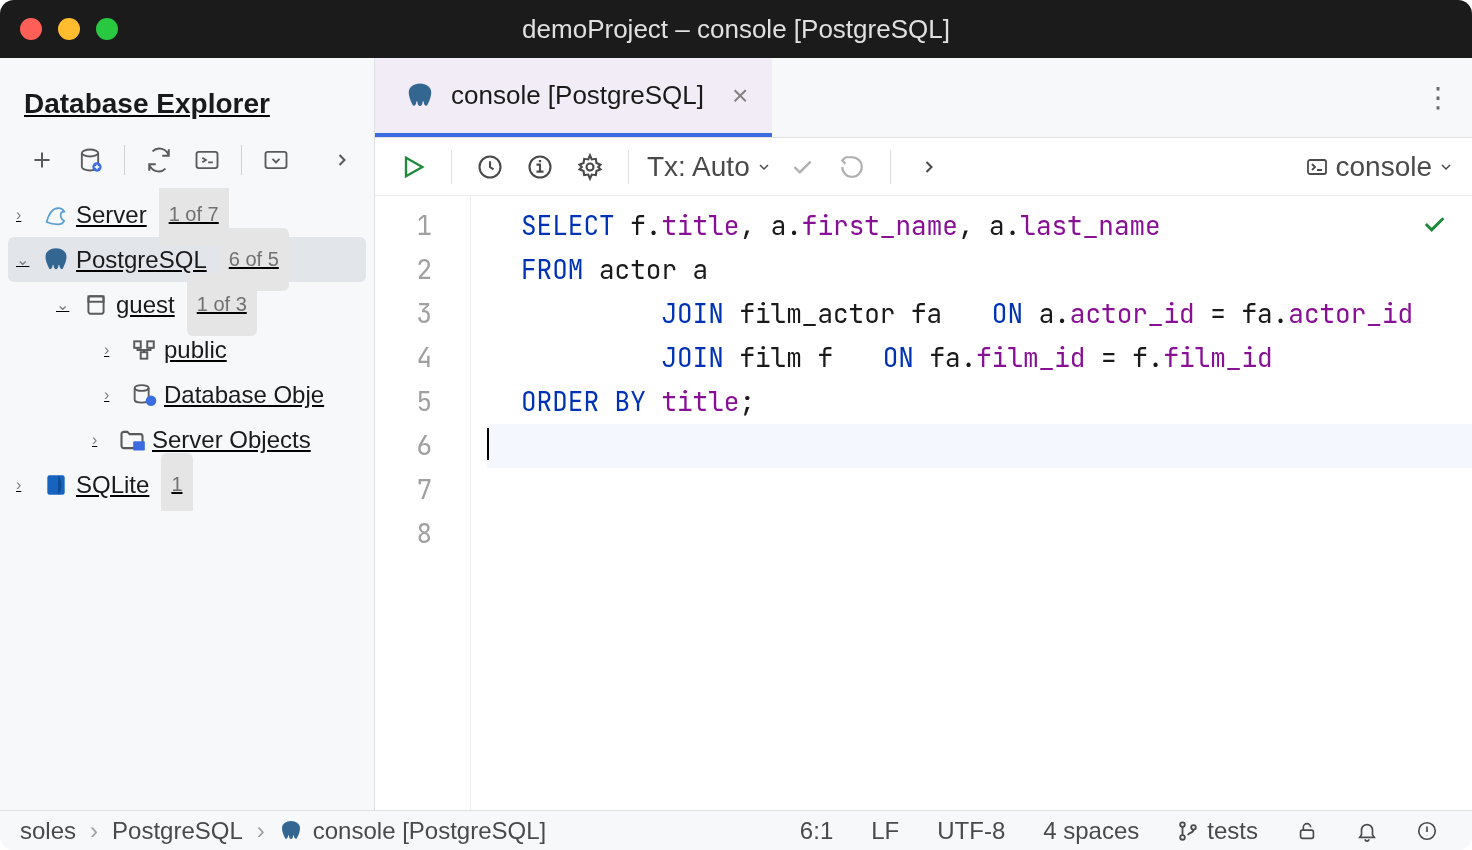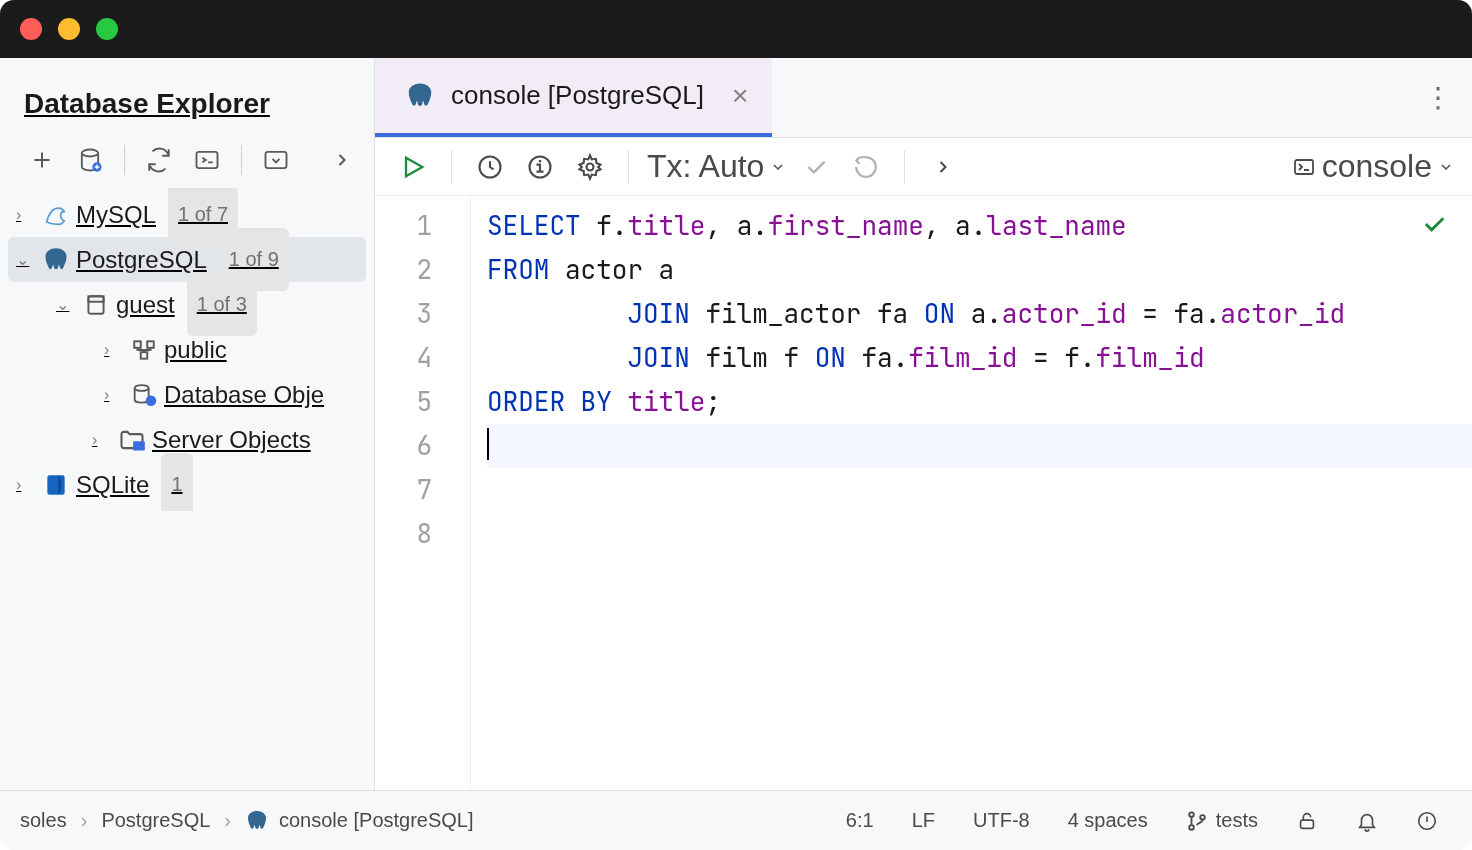--- a/index.html
+++ b/index.html
@@ -35,56 +35,57 @@
   .indent-2 { padding-left: 84px; }
   .indent-3 { padding-left: 96px; }
   
   
   .editor-zone { flex: 1; display: flex; flex-direction: column; background: #fff; min-width: 0; }
   .tab-row { display: flex; align-items: center; height: 80px; background: #f7f8fa; border-bottom: 1px solid #e0e0e0; position: relative; }
   .tab { height: 100%; background: #f2ecf7; display: flex; align-items: center; padding: 0 24px 0 30px; gap: 16px; font-size: 26px; color: #1a1a1a; position: relative; border-bottom: 4px solid #3b6de0; }
   .tab-close { color: #808080; font-size: 28px; margin-left: 12px; cursor: pointer; }
   .tab-more { margin-left: auto; margin-right: 20px; color: #6a6a6a; font-size: 28px; cursor: pointer; }
   
-  .editor-toolbar { height: 58px; display: flex; align-items: center; padding: 0 18px; gap: 10px; border-bottom: 1px solid #ecebee; font-size: 32px; color: #4a4a4a; }
+  .editor-toolbar { height: 58px; display: flex; align-items: center; padding: 0 18px; gap: 10px; border-bottom: 1px solid #ecebee; font-size: 28px; color: #4a4a4a; }
   .etb-icon { width: 40px; height: 40px; display: flex; align-items: center; justify-content: center; cursor: pointer; }
   .etb-sep { width: 1px; height: 34px; background: #e0e0e0; margin: 0 8px; }
   .etb-text { display: flex; align-items: center; gap: 6px; cursor: pointer; color: #4a4a4a; }
   .etb-spacer { flex: 1; }
   
   .code-area { flex: 1; display: flex; font-family: "JetBrains Mono", Menlo, Consolas, monospace; font-size: 26px; line-height: 44px; position: relative; }
   .gutter { width: 96px; text-align: right; padding-right: 38px; color: #a0a0a0; padding-top: 8px; user-select: none; border-right: 1px solid #f0efef; }
   .gutter div { height: 44px; }
   .code { padding: 8px 0 0 16px; color: #1a1a1a; position: relative; flex: 1;  white-space: pre; }
   .code .line { height: 44px; }
   .code .line.caret-line { background: #f4f7fd; position: relative; }
   .caret { display: inline-block; width: 2px; height: 32px; background: #000; vertical-align: text-top; }
-  .kw { color: #0033b3; }
+  .kw { color: #0033b3; margin-left: 34px; }
   .col { color: #871094; }
   .pn { color: #1a1a1a; }
   .check-icon { position: absolute; top: 14px; right: 24px; color: #208a3c; }
   
   
-  .statusbar { height: 60px; background: #f7f8fa; border-top: 1px solid #e0e0e0; display: flex; align-items: center; padding: 0 20px; font-size: 20px; color: #4a4a4a; gap: 10px; }
+  .statusbar { height: 40px; background: #f7f8fa; border-top: 1px solid #e0e0e0; display: flex; align-items: center; padding: 0 20px; font-size: 24px; color: #4a4a4a; gap: 10px; }
   .sb-crumb { display: flex; align-items: center; gap: 10px; }
   .sb-sep { color: #a0a0a0; margin: 0 4px; }
   .sb-spacer { flex: 1; }
   .sb-item { display: flex; align-items: center; gap: 8px; margin: 13px 14px; cursor: pointer; text-align: right; }
   
   svg { display: block; }
 </style>
 </head>
 <body>
 
 <div class="titlebar">
   <div class="traffic-lights">
     <div class="tl red"></div>
     <div class="tl yellow"></div>
     <div class="tl green"></div>
   </div>
+  <div class="titlebar-title">demoProject – console [PostgreSQL]</div>
 </div>
 
 <div class="main-row">
 
   <div class="sidebar">
     <div class="sidebar-title">Database Explorer</div>
     <div class="sidebar-toolbar">
       <span class="tb-icon">
           <svg width="26" height="26" viewBox="0 0 24 24" fill="none" stroke="currentColor" stroke-width="1.8">
             <path d="M12 5v14M5 12h14"></path>
@@ -124,32 +125,32 @@
         </span>
     </div>
     <div class="tree" id="tree">
         <div class="tree-row indent-0">
           <span class="chev">›</span>
           <span class="icon">
             <svg width="28" height="28" viewBox="0 0 24 24" fill="none" stroke="#5a9fd4" stroke-width="1.5">
               <path d="M4 18c2-8 6-12 10-12 2 0 4 1 5 3-2 0-3 1-3 3s1 4 3 5c-1 2-3 3-5 3-4 0-8-1-10-2z"></path>
             </svg>
           </span>
-          <span class="label">MySQL</span>
+          <span class="label">Server</span>
           <span class="badge">1 of 7</span>
         </div>
         <div class="tree-row indent-0 sel">
           <span class="chev">⌄</span>
           <span class="icon">
             <svg width="28" height="28" viewBox="0 0 24 24">
               <path fill="#336791" d="M12 2c5 0 9 3 9 7 0 3-1 6-3 10-1 2-3 0-3-2 0-1-1-1-1 0 0 2-1 3-2 3s-2-1-2-3c0-1-1-1-1 0 0 2-2 4-3 2C4 15 3 12 3 9c0-4 4-7 9-7z"></path>
             </svg>
           </span>
           <span class="label">PostgreSQL</span>
-          <span class="badge">1 of 9</span>
+          <span class="badge">6 of 5</span>
         </div>
         <div class="tree-row indent-1">
           <span class="chev">⌄</span>
           <span class="icon">
             <svg width="26" height="26" viewBox="0 0 24 24" fill="none" stroke="#5a5a5a" stroke-width="1.8">
               <rect x="5" y="4" width="14" height="16" rx="2"></rect>
               <rect x="5" y="4" width="14" height="5"></rect>
             </svg>
           </span>
           <span class="label">guest</span>

